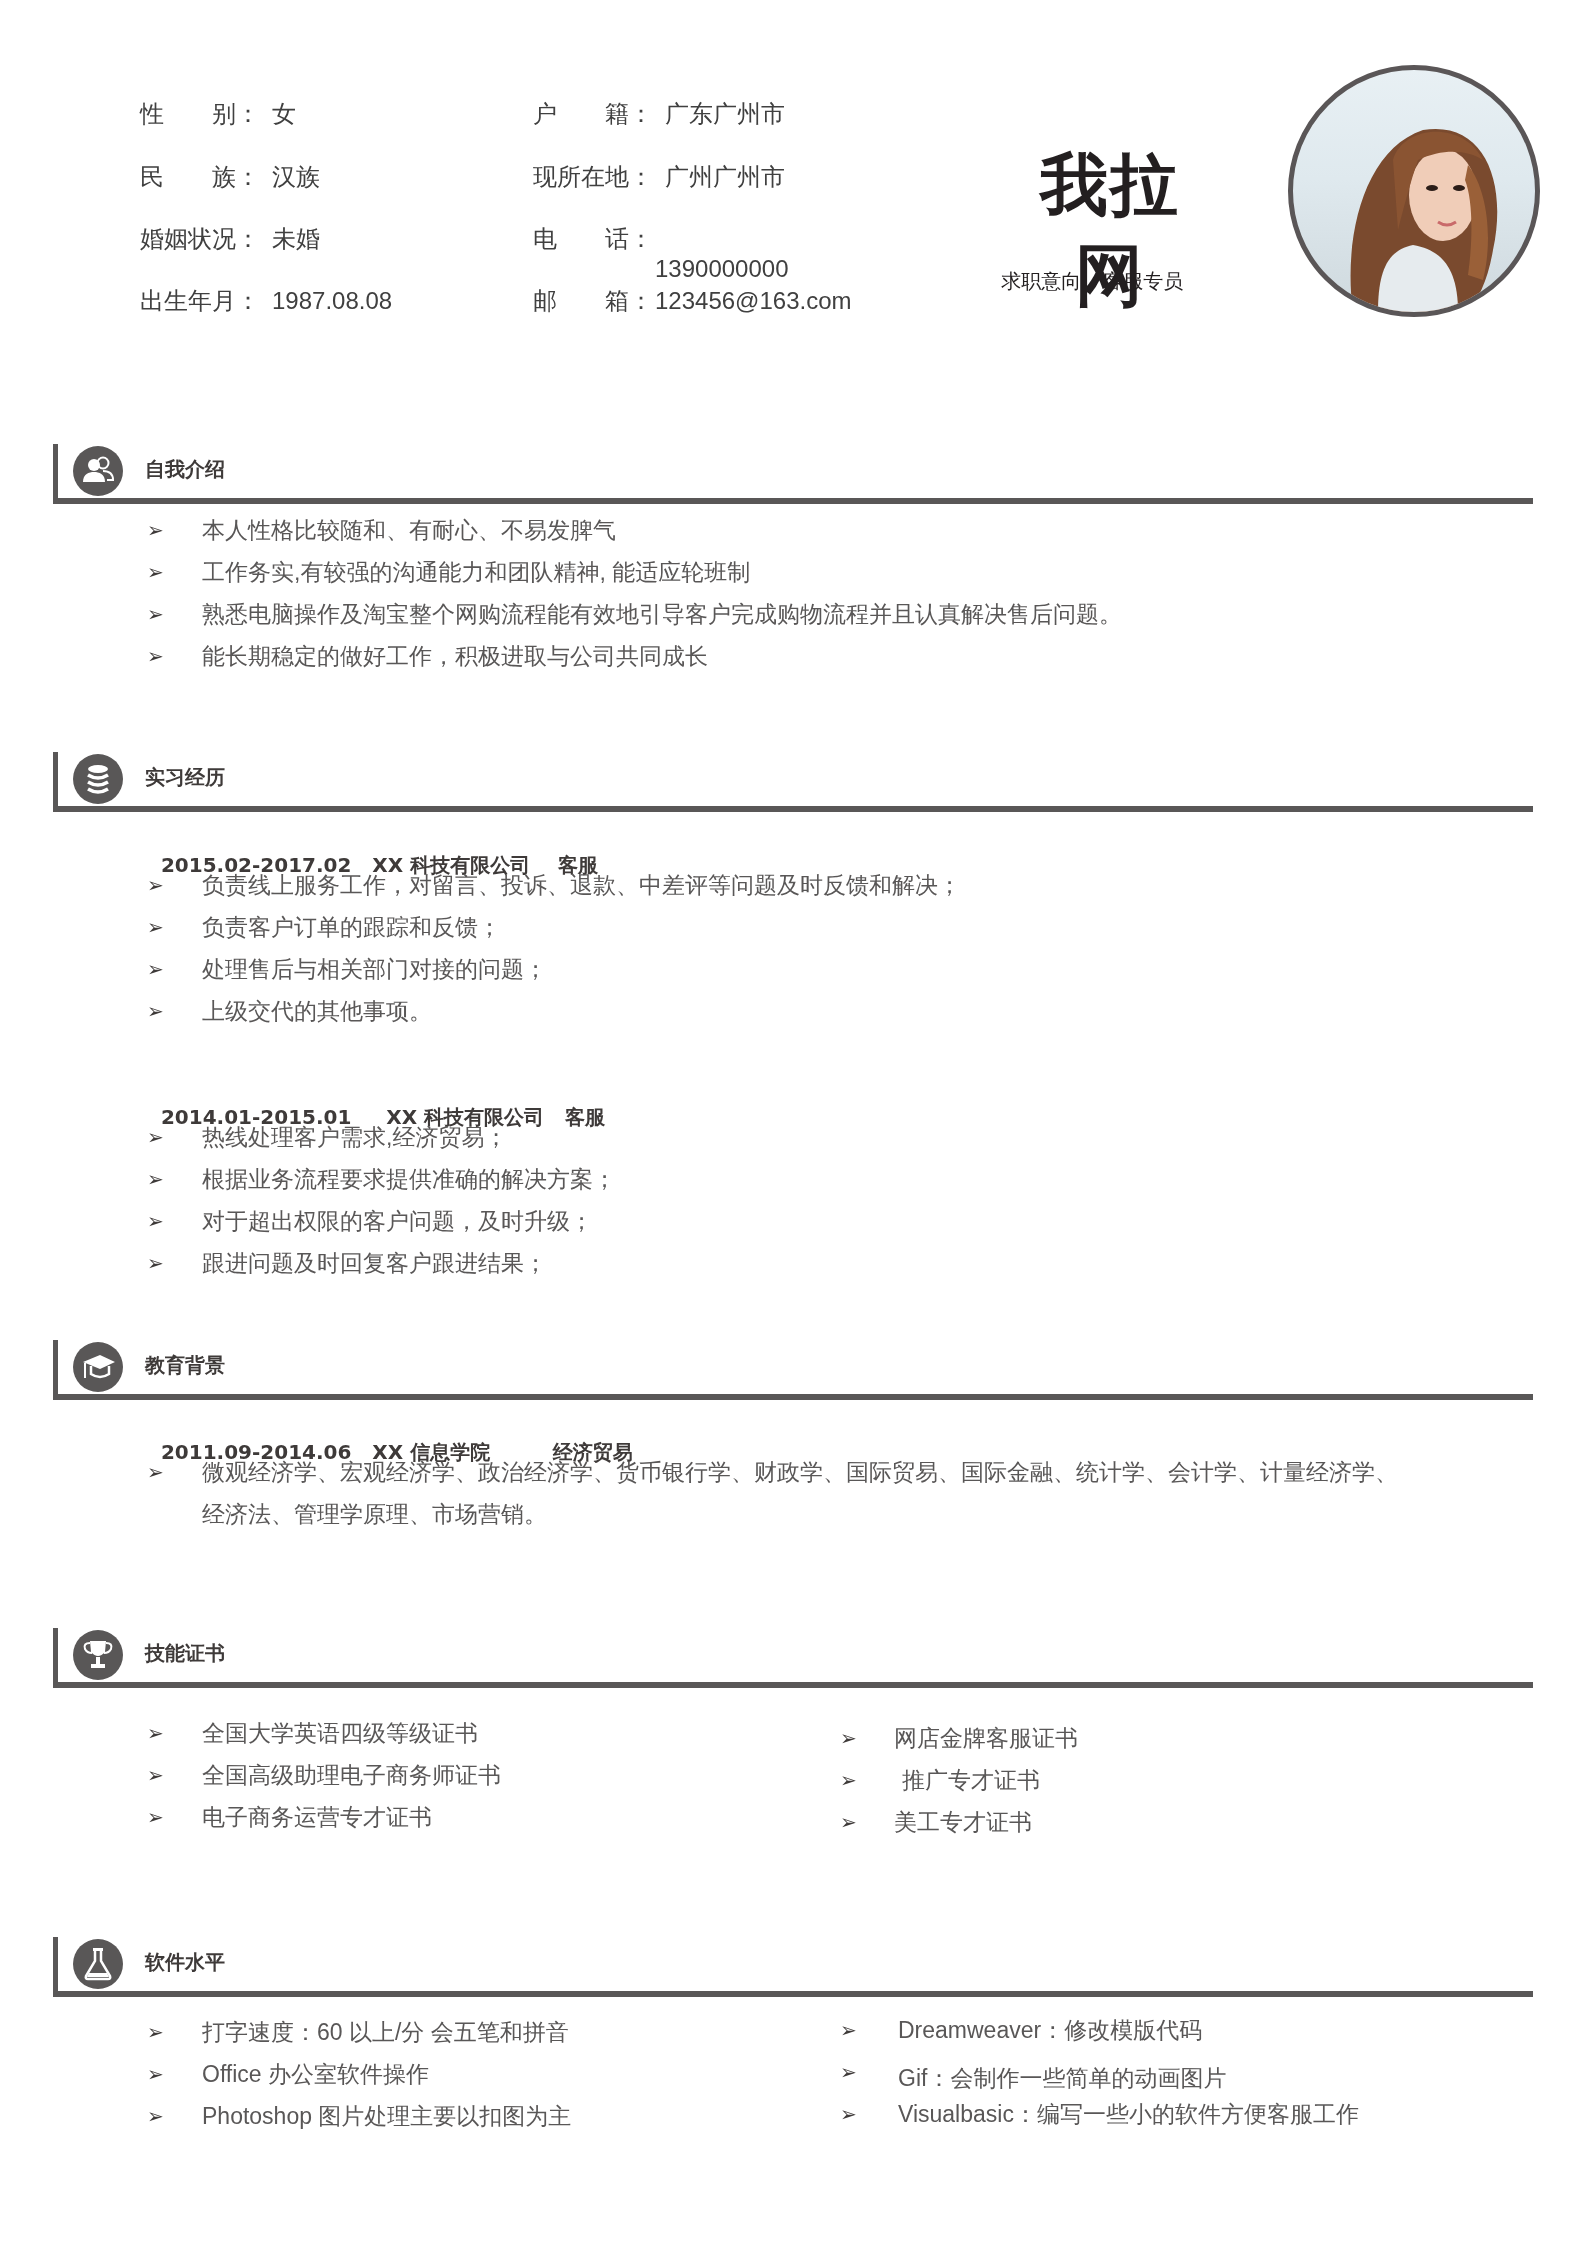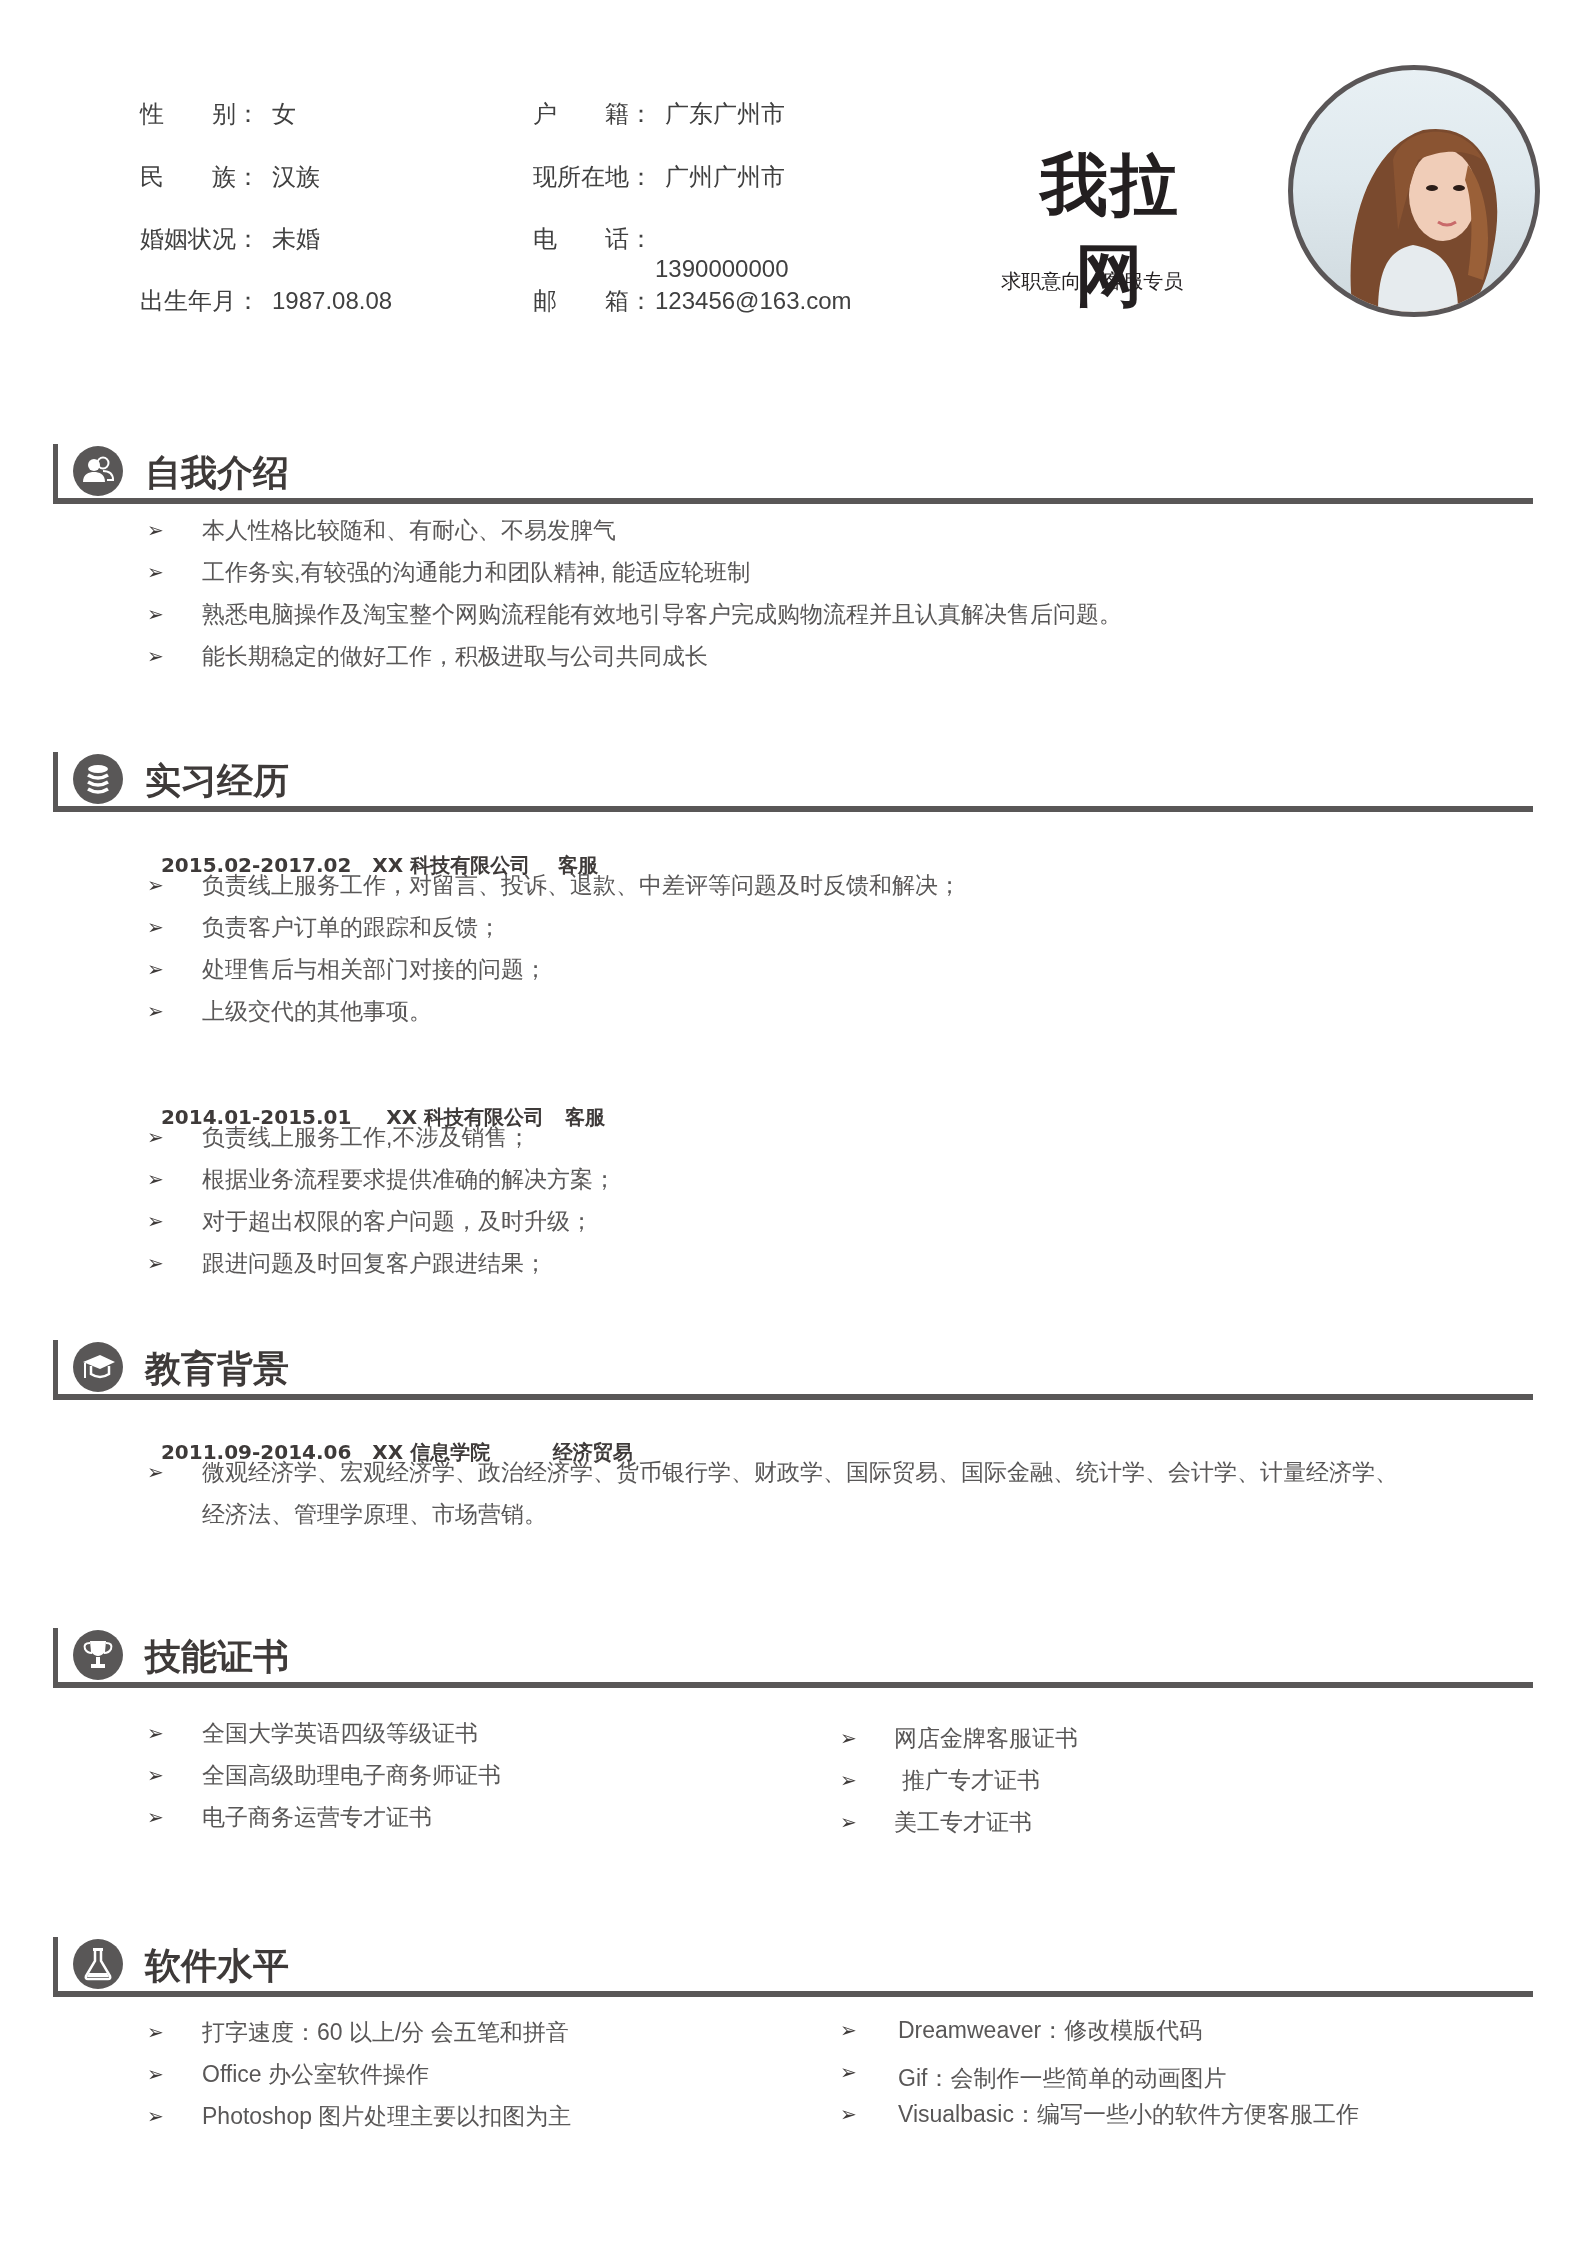--- a/index.html
+++ b/index.html
@@ -17,21 +17,21 @@
   .photo { position:absolute; left:1288px; top:65px; width:242px; height:242px;
            border:5px solid #5a5657; border-radius:50%; overflow:hidden;
            background:linear-gradient(180deg,#e8f0f4 0%,#dfe9ee 45%,#cfd9de 100%); }
   
   .sec { position:absolute; left:53px; width:1480px; height:60px; }
   .sec .vbar { position:absolute; left:0; top:0; width:5px; height:60px; background:#595757; }
   .sec .hline { position:absolute; left:0; bottom:0; width:1480px; height:6px; background:#595757; }
   .sec .ic { position:absolute; left:20px; top:2px; width:50px; height:50px; border-radius:50%;
              background:#595757; }
   .sec .ic svg { position:absolute; left:0; top:0; width:50px; height:50px; }
-  .sec .title { position:absolute; left:92px; top:5px; font-size:36px; font-weight:bold; color:#3e3a39;
+  .sec .title { position:absolute; left:92px; top:12px; font-size:20px; font-weight:bold; color:#3e3a39;
                 font-family:"DejaVu Sans",sans-serif; }
   
   .bl { position:absolute; font-size:23px; color:#595757; white-space:nowrap; line-height:30px; }
   .bl .arrow { position:absolute; left:0; top:0; font-size:20px; color:#3e3a39; }
   .bl .txt { position:absolute; left:55px; top:0; }
   .job { position:absolute; font-size:20px; font-weight:bold; color:#3e3a39; white-space:pre;
          font-family:"DejaVu Sans",sans-serif; }
 </style>
 </head>
 <body>
@@ -154,21 +154,21 @@
 <div class="bl" style="left:147px;top:996px;">
     <span class="arrow">➢</span>
     <span class="txt">上级交代的其他事项。</span>
   </div>
 
 <div class="job" style="left:147px;top:1080px;">
   <span>2014.01-2015.01</span><span>     </span><span>XX 科技有限公司</span><span>   </span><span>客服</span>
 </div>
 <div class="bl" style="left:147px;top:1122px;">
     <span class="arrow">➢</span>
-    <span class="txt">负责线上服务工作,不涉及销售；</span>
+    <span class="txt">热线处理客户需求,经济贸易；</span>
   </div>
 <div class="bl" style="left:147px;top:1164px;">
     <span class="arrow">➢</span>
     <span class="txt">根据业务流程要求提供准确的解决方案；</span>
   </div>
 <div class="bl" style="left:147px;top:1206px;">
     <span class="arrow">➢</span>
     <span class="txt">对于超出权限的客户问题，及时升级；</span>
   </div>
 <div class="bl" style="left:147px;top:1248px;">

